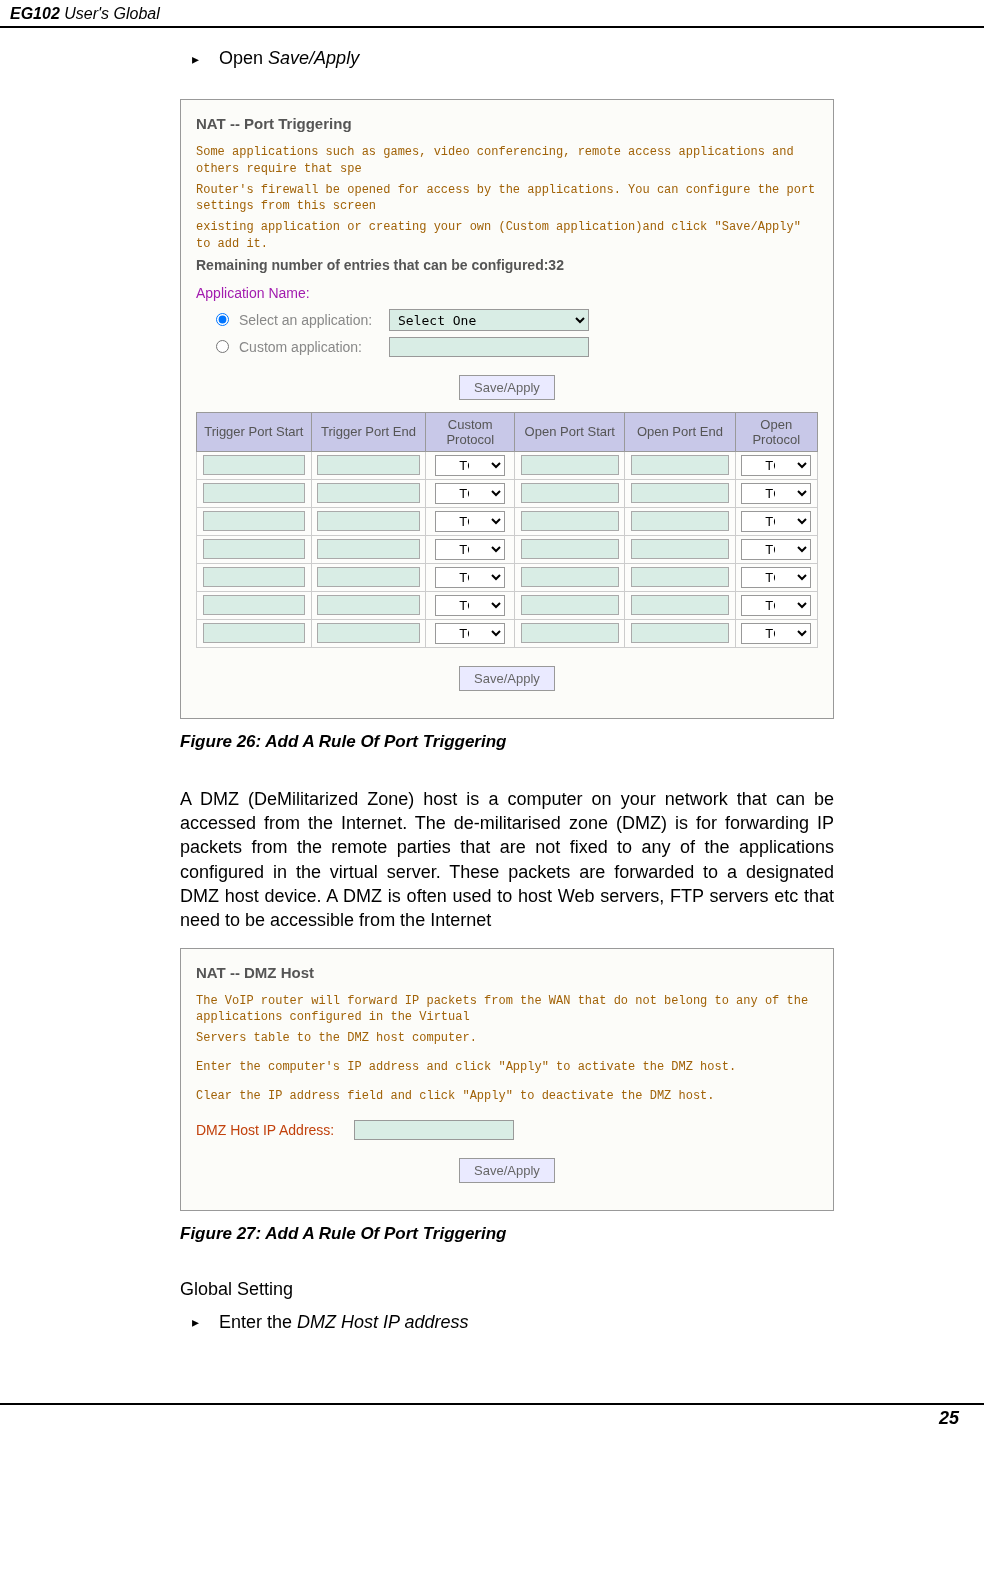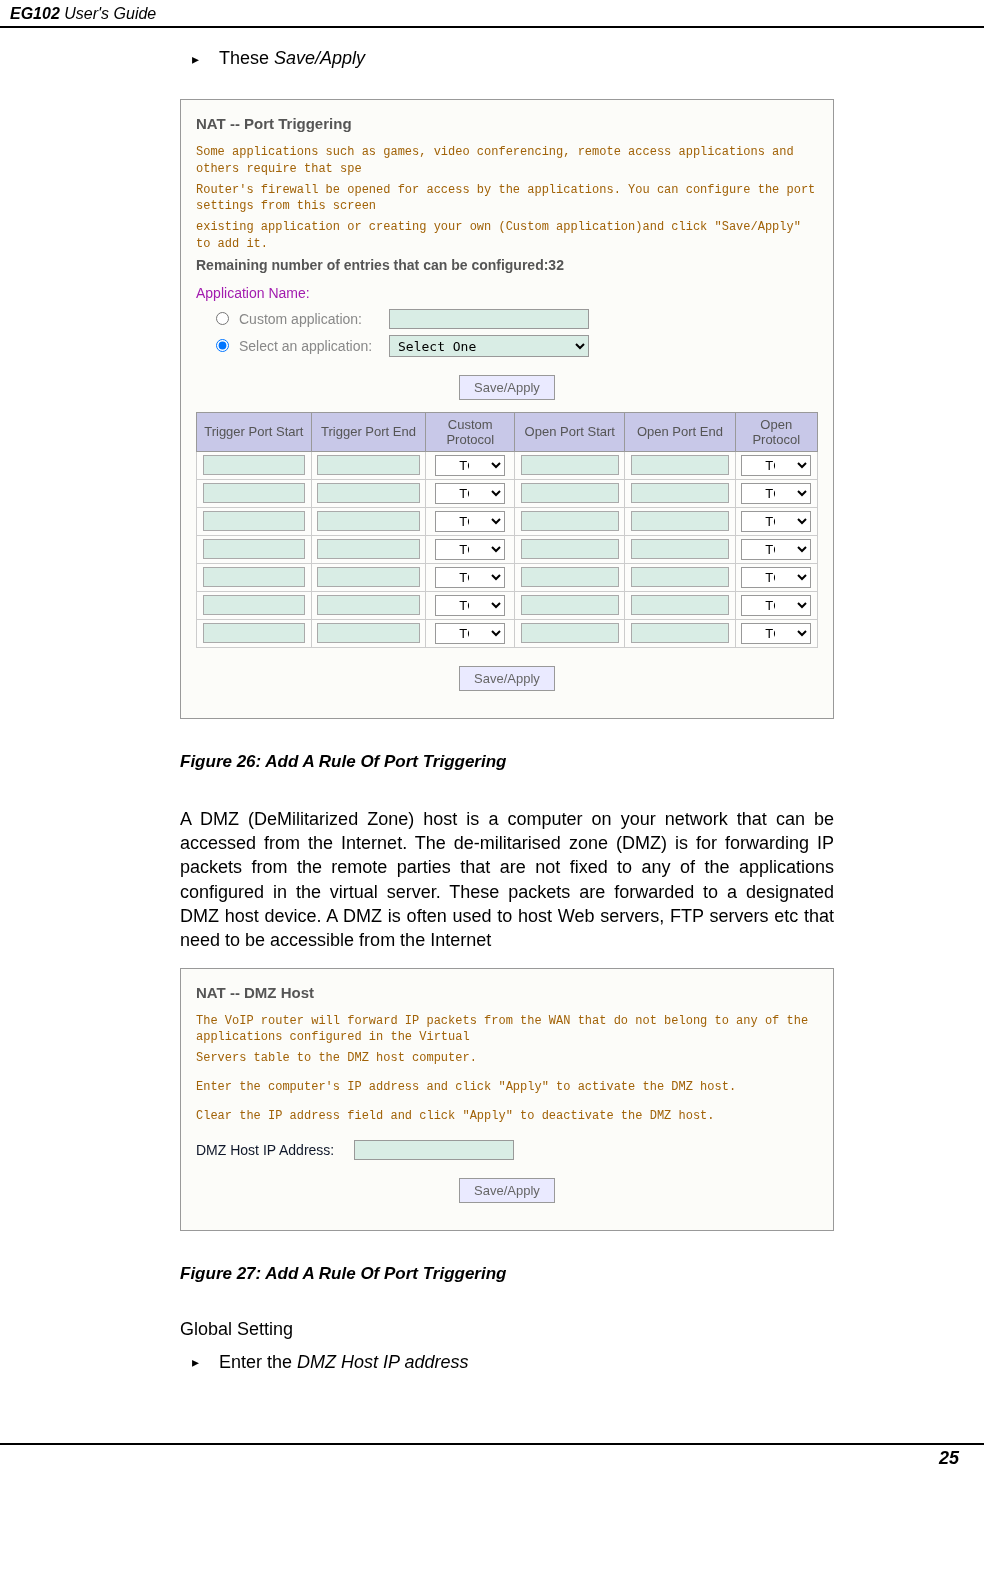--- a/index.html
+++ b/index.html
@@ -37,21 +37,21 @@
     .bullet-arrow {
       font-size: 14px;
     }
     .italic {
       font-style: italic;
     }
     .screenshot {
       border: 1px solid #999;
       background: #fcfcf9;
       padding: 15px;
-      margin-bottom: 33px;
+      margin-bottom: 13px;
     }
     .ss-title {
       font-weight: bold;
       color: #555;
       font-size: 15px;
       margin-bottom: 12px;
     }
     .ss-text {
       color: #a16207;
       font-size: 12px;
@@ -162,21 +162,21 @@
       line-height: 1.35;
       text-align: justify;
       margin-bottom: 15px;
     }
     .dmz-input-row {
       display: flex;
       align-items: center;
       margin: 15px 0;
     }
     .dmz-label {
-      color: #0f172a;
+      color: #c2410c;
       font-size: 14px;
       margin-right: 20px;
     }
     .global-heading {
       font-size: 18px;
       margin-bottom: 12px;
     }
     .page-num {
       text-align: right;
       font-weight: bold;
@@ -185,50 +185,50 @@
       padding: 12px 25px 10px 0;
       border-top: 2px solid #000;
       margin-top: 20px;
       padding-top: 3px;
     }
   </style>
 </head>
 <body>
 
 <div class="header">
-  <span class="bold">EG102</span><span> User's Guide</span>
+  <span class="bold">EG102</span><span> User's Global</span>
 </div>
 
 <div class="content">
 
   <div class="bullet-line">
     <span class="bullet-arrow">▸</span>
     <span>
-      <span>These </span><span class="italic">Save/Apply</span>
+      <span>Open </span><span class="italic">Save/Apply</span>
     </span>
   </div>
 
   <div class="screenshot">
     <div class="ss-title">NAT -- Port Triggering</div>
     <div class="ss-text">Some applications such as games, video conferencing, remote access applications and others require that spe</div>
     <div class="ss-text">Router's firewall be opened for access by the applications. You can configure the port settings from this screen</div>
     <div class="ss-text">existing application or creating your own (Custom application)and click "Save/Apply" to add it.</div>
     <div class="ss-bold">Remaining number of entries that can be configured:32</div>
     <div class="app-name-label">Application Name:</div>
     <div class="radio-row">
-      <input type="radio" class="radio-input" style="">
-      <span class="radio-label">Custom application:</span>
-      <input type="text" class="text-input" style="">
-    </div>
-    <div class="radio-row">
       <input type="radio" class="radio-input" checked="" style="">
       <span class="radio-label">Select an application:</span>
       <select class="select-box">
         <option>Select One</option>
       </select>
+    </div>
+    <div class="radio-row">
+      <input type="radio" class="radio-input" style="">
+      <span class="radio-label">Custom application:</span>
+      <input type="text" class="text-input" style="">
     </div>
     <div class="save-btn-row">
       <button class="save-btn">Save/Apply</button>
     </div>
     <table class="port-table">
       <thead>
         <tr>
           <th>Trigger Port Start</th>
           <th>Trigger Port End</th>
           <th>Custom Protocol</th>

